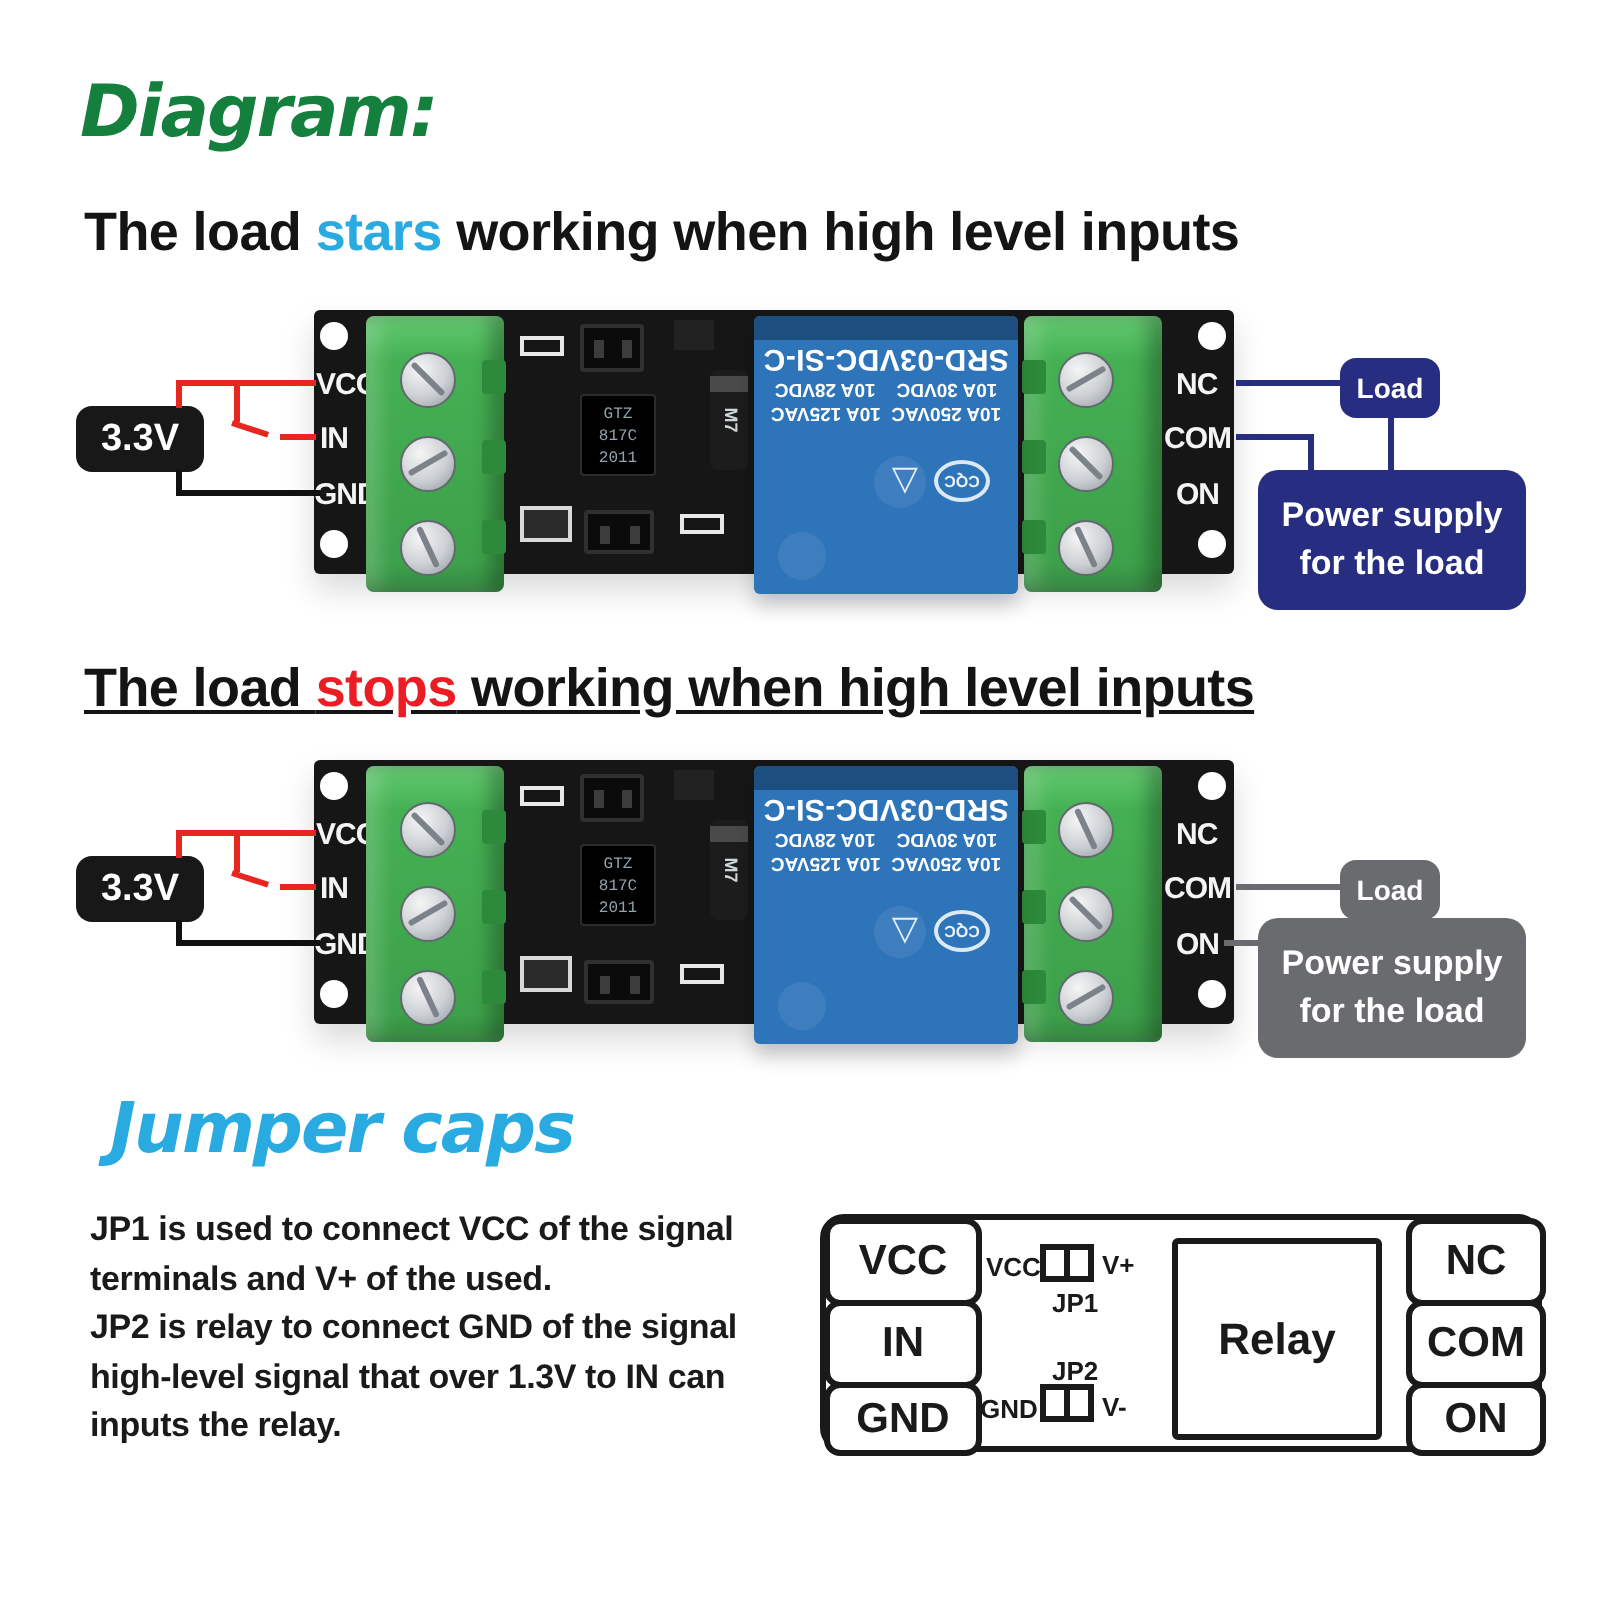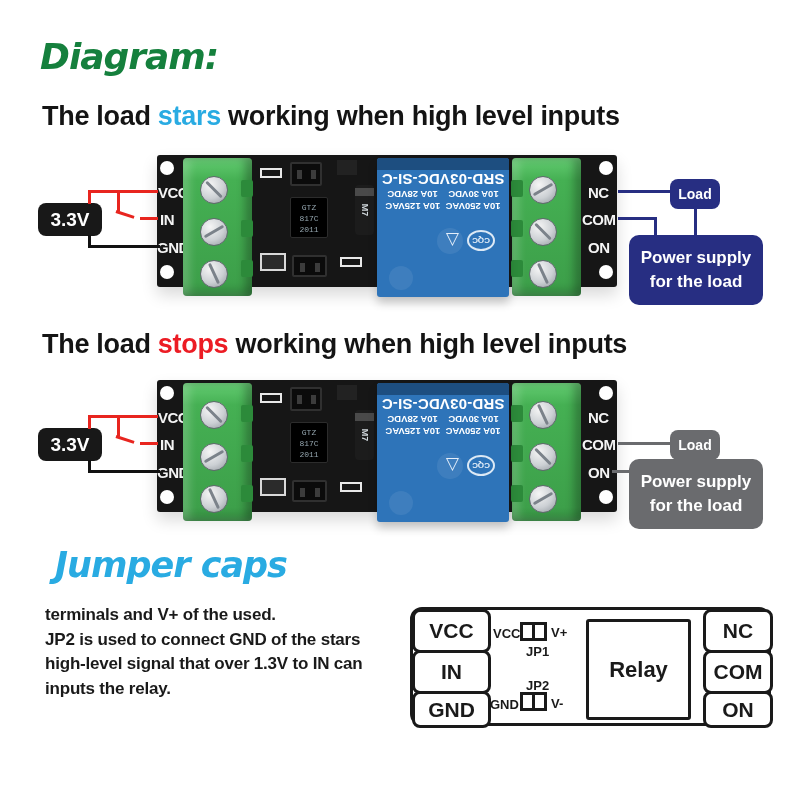--- a/index.html
+++ b/index.html
@@ -5,21 +5,21 @@
   * { margin:0; padding:0; box-sizing:border-box; }
   html,body { background:#ffffff; }
   .page { position:relative; width:800px; height:800px; background:#fff; overflow:hidden;
           font-family:"Liberation Sans", sans-serif; }
 
   
   .title { position:absolute; left:40px; top:36px; font:italic 800 36px "DejaVu Sans", sans-serif;
            color:#15803d; letter-spacing:-1px; }
   .h-line { position:absolute; left:42px; font:700 27px "Liberation Sans", sans-serif; color:#141414;
             letter-spacing:-0.3px; white-space:nowrap; }
-  .h1 { top:101px; } .h2 { top:329px; }
+  .h1 { top:101px; } .h2 { top:329px;text-decoration:underline; }
   .hl-cyan { color:#29abe2; } .hl-red { color:#ec1c24; }
   .jheading { position:absolute; left:55px; top:545px; font:italic 800 35px "DejaVu Sans", sans-serif;
               color:#29abe2; letter-spacing:-1px; }
   .para { position:absolute; left:45px; top:603px; width:365px; color:#1a1a1a;
           font:700 17px "Liberation Sans", sans-serif; letter-spacing:-0.2px; line-height:24.5px; }
 
   
   .module { position:absolute; left:157px; width:460px; height:132px; }
   .pcb { position:absolute; inset:0; background:#161616; border-radius:3px;
          box-shadow:0 8px 16px rgba(0,0,0,0.15); }
@@ -313,22 +313,23 @@
   <div class="loadbadge bg-gray" style="left:670px;top:430px">Load</div>
   <div class="wire w-gray" style="left:694px;top:455px;width:3px;height:6px"></div>
   <div class="wire w-gray" style="left:612px;top:470px;width:18px;height:3px"></div>
   <div class="powerbox bg-gray" style="left:629px;top:459px">
     <div>Power supply</div>
     <div>for the load</div>
   </div>
 
   <div class="jheading">Jumper caps</div>
   <div class="para">
+    <div>JP1 is used to connect VCC of the signal</div>
     <div>terminals and V+ of the used.</div>
-    <div>JP2 is used to connect GND of the stars</div>
+    <div>JP2 is relay to connect GND of the signal</div>
     <div>high-level signal that over 1.3V to IN can</div>
     <div>inputs the relay.</div>
   </div>
 
   <div class="pinout">
     <div class="pcell pc-l row-a">VCC</div>
     <div class="pcell pc-l row-b">IN</div>
     <div class="pcell pc-l row-c">GND</div>
     <div class="pcell pc-r row-a">NC</div>
     <div class="pcell pc-r row-b">COM</div>

